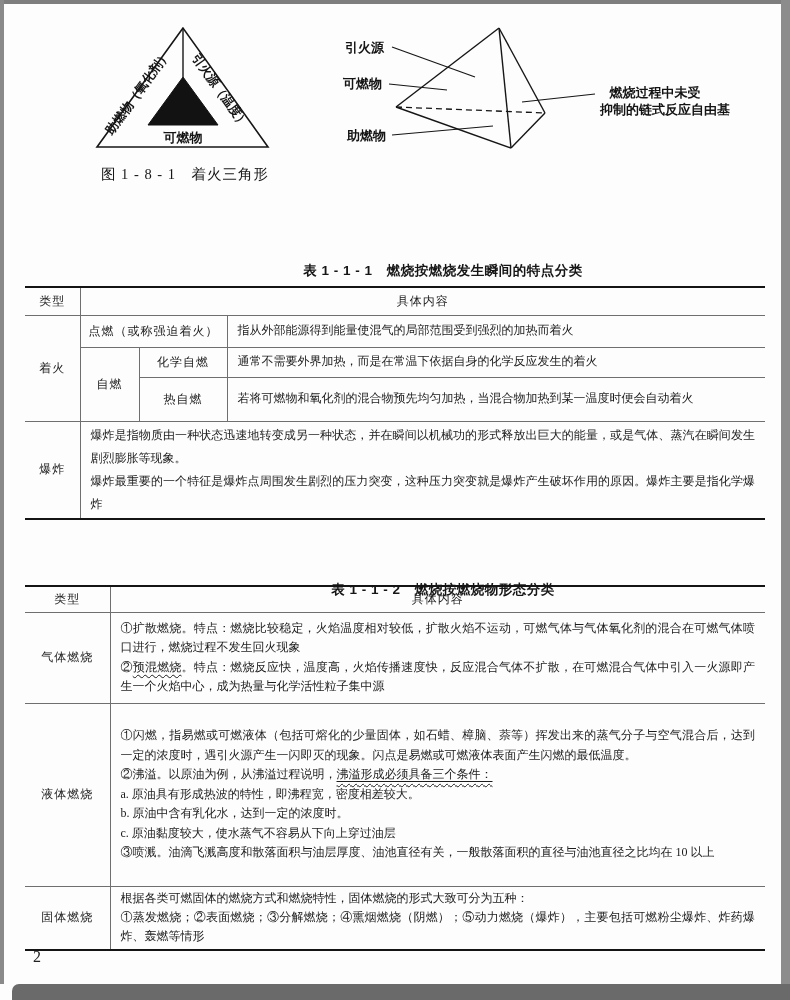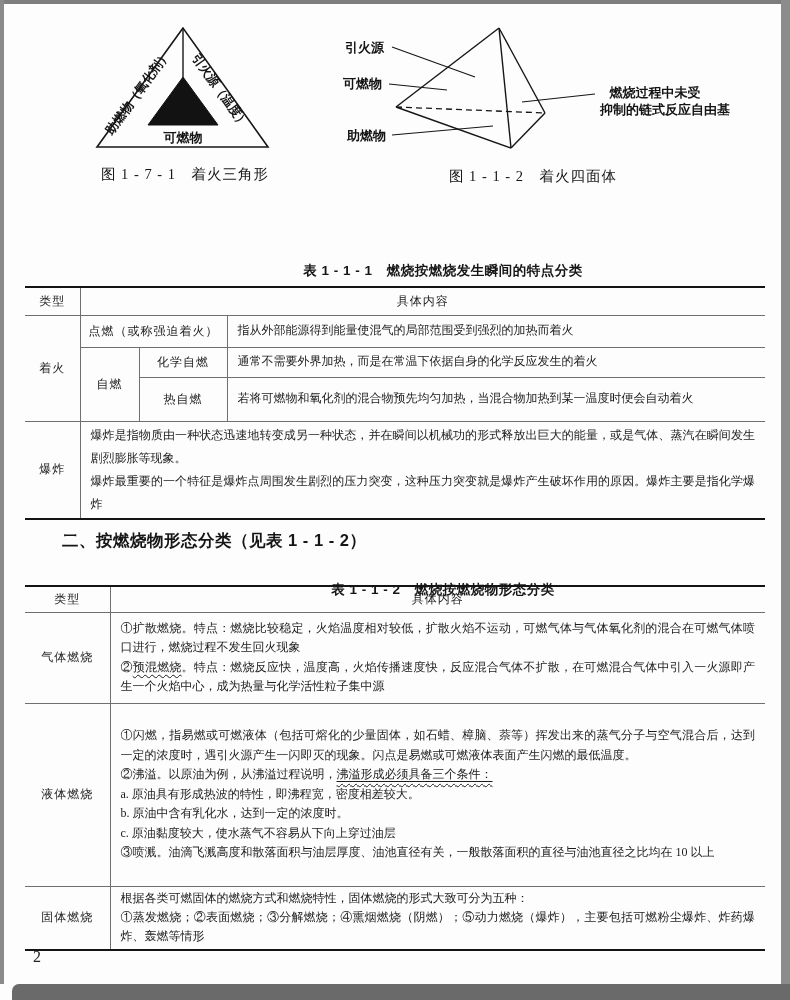--- a/index.html
+++ b/index.html
@@ -79,42 +79,41 @@
 
   <div class="fig1">
     <svg width="290" height="145" viewBox="0 0 290 145">
       <polygon points="143,13 57,132 228,132" fill="none" stroke="#161616" stroke-width="1.6"></polygon>
       <line x1="143" y1="13" x2="143" y2="62" stroke="#161616" stroke-width="1.4"></line>
       <polygon points="143,62 108,110 178,110" fill="#121212" stroke="#121212"></polygon>
       <text class="svg-label" x="101" y="80" font-size="12.5" text-anchor="middle" transform="rotate(-54.2 101 80)">助燃物（氧化剂）</text>
       <text class="svg-label" x="177" y="78" font-size="12.5" text-anchor="middle" transform="rotate(54.2 177 78)">引火源（温度）</text>
       <text class="svg-label" x="143" y="127" font-size="13" text-anchor="middle">可燃物</text>
     </svg>
-    <div class="fig-caption">图 1 - 7 - 1　着火三角形</div>
+    <div class="fig-caption">图 1 - 8 - 1　着火三角形</div>
   </div>
 
   <div class="fig2">
     <svg width="430" height="142" viewBox="0 0 430 142">
       <line x1="164" y1="10" x2="61" y2="89" stroke="#161616" stroke-width="1.4"></line>
       <line x1="164" y1="10" x2="210" y2="95" stroke="#161616" stroke-width="1.4"></line>
       <line x1="164" y1="10" x2="176" y2="130" stroke="#161616" stroke-width="1.4"></line>
       <line x1="61" y1="89" x2="176" y2="130" stroke="#161616" stroke-width="1.4"></line>
       <line x1="176" y1="130" x2="210" y2="95" stroke="#161616" stroke-width="1.4"></line>
       <line x1="61" y1="89" x2="210" y2="95" stroke="#161616" stroke-width="1.3" stroke-dasharray="6 4"></line>
       <line x1="57" y1="29" x2="140" y2="59" stroke="#161616" stroke-width="1.2"></line>
       <line x1="54" y1="66" x2="112" y2="72" stroke="#161616" stroke-width="1.2"></line>
       <line x1="57" y1="117" x2="158" y2="108" stroke="#161616" stroke-width="1.2"></line>
       <line x1="187" y1="84" x2="260" y2="76" stroke="#161616" stroke-width="1.2"></line>
       <text class="svg-label" x="10" y="34" font-size="13">引火源</text>
       <text class="svg-label" x="8" y="70" font-size="13">可燃物</text>
       <text class="svg-label" x="12" y="122" font-size="13">助燃物</text>
       <text class="svg-label" x="320" y="79" font-size="13" text-anchor="middle">燃烧过程中未受</text>
       <text class="svg-label" x="330" y="96" font-size="13" text-anchor="middle">抑制的链式反应自由基</text>
     </svg>
-    <div class="fig-caption">图 1 - 1 - 2　着火四面体</div>
   </div>
 
   <div class="table-caption cap1">表 1 - 1 - 1　燃烧按燃烧发生瞬间的特点分类</div>
 
   <div class="tbl-wrap tw1">
     <table class="t1">
       <colgroup>
           <col style="width:55px">
           <col style="width:59px">
           <col style="width:88px">
@@ -143,21 +142,20 @@
         <td class="lbl el">爆炸</td>
         <td colspan="3" class="content er">
           <p>爆炸是指物质由一种状态迅速地转变成另一种状态，并在瞬间以机械功的形式释放出巨大的能量，或是气体、蒸汽在瞬间发生剧烈膨胀等现象。</p>
           <p>爆炸最重要的一个特征是爆炸点周围发生剧烈的压力突变，这种压力突变就是爆炸产生破坏作用的原因。爆炸主要是指化学爆炸</p>
         </td>
       </tr>
     </tbody>
       </table>
   </div>
 
-  <div class="subsection sub2">二、按燃烧物形态分类（见表 1 - 1 - 2）</div>
   <div class="table-caption cap2">表 1 - 1 - 2　燃烧按燃烧物形态分类</div>
 
   <div class="tbl-wrap tw2">
     <table class="t2">
       <colgroup>
           <col style="width:85px">
           <col>
         </colgroup>
       <tbody>
           <tr class="rt" style="height:25px">

